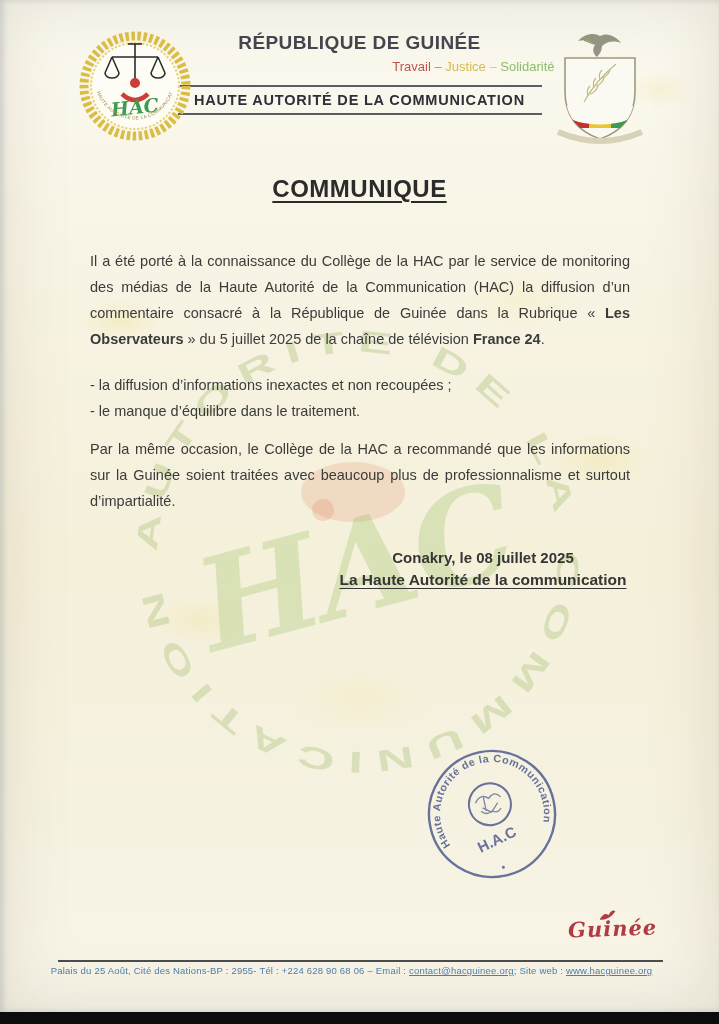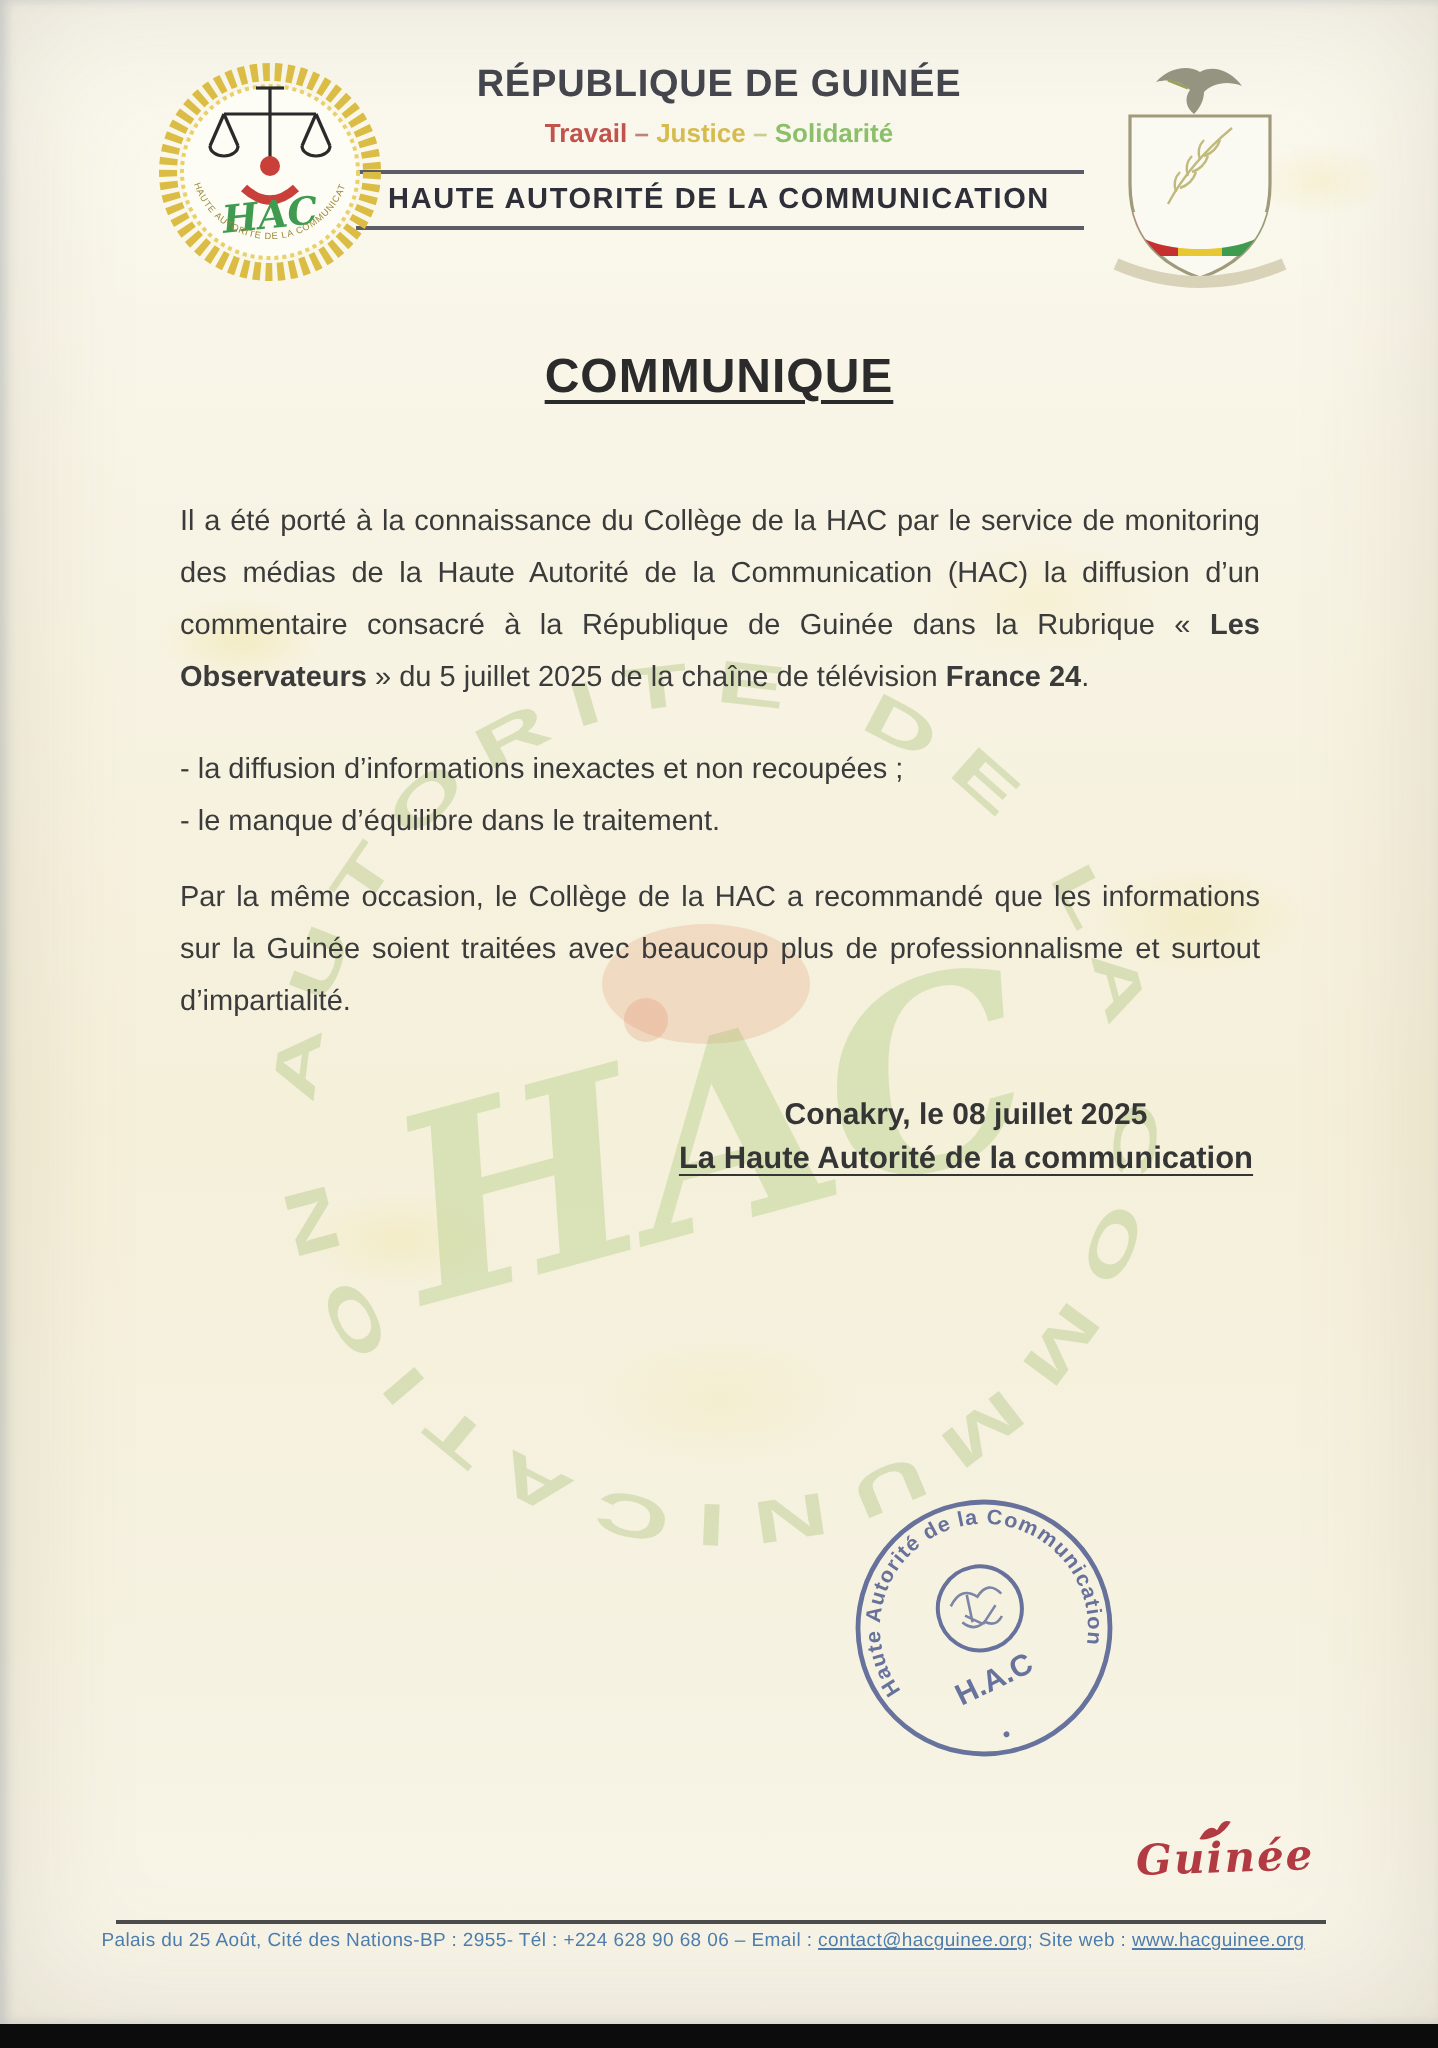--- a/index.html
+++ b/index.html
@@ -26,21 +26,21 @@
       radial-gradient(50px 26px at 660px 90px, rgba(235,220,130,.22), transparent 70%);
   }
   .black-bar{position:absolute;left:0;bottom:0;width:719px;height:12px;background:#0c0c0c;}
 
   
   .header{position:relative;height:138px;}
   .logo-left{position:absolute;left:76px;top:18px;width:118px;height:112px;}
   .logo-right{position:absolute;left:544px;top:20px;width:112px;height:115px;}
   .header-center{width:390px;margin:12px auto;text-align:center;padding-top:20px;}
   .republic{font-size:19px;font-weight:bold;color:#45454d;letter-spacing:.4px;}
-  .motto{margin-top:5px;font-size:13px;font-weight:bold;}
+  .motto{margin-top:5px;font-size:13px;font-weight:normal;text-align:right;}
   .motto .red{color:#c0534b;} .motto .yellow{color:#d6bc4e;} .motto .green{color:#8cbf6a;}
   .motto .sep1{color:#c0837b;} .motto .sep2{color:#c4cf90;}
   .banner{
     display:inline-block;margin-top:11px;padding:5px 12px 5px 12px;min-width:340px;
     border-top:2px solid #5c5c66;border-bottom:2px solid #5c5c66;
     font-size:14.5px;font-weight:bold;color:#2f2f3a;letter-spacing:.8px;white-space:nowrap;
   }
 
   
   .doc-title{

